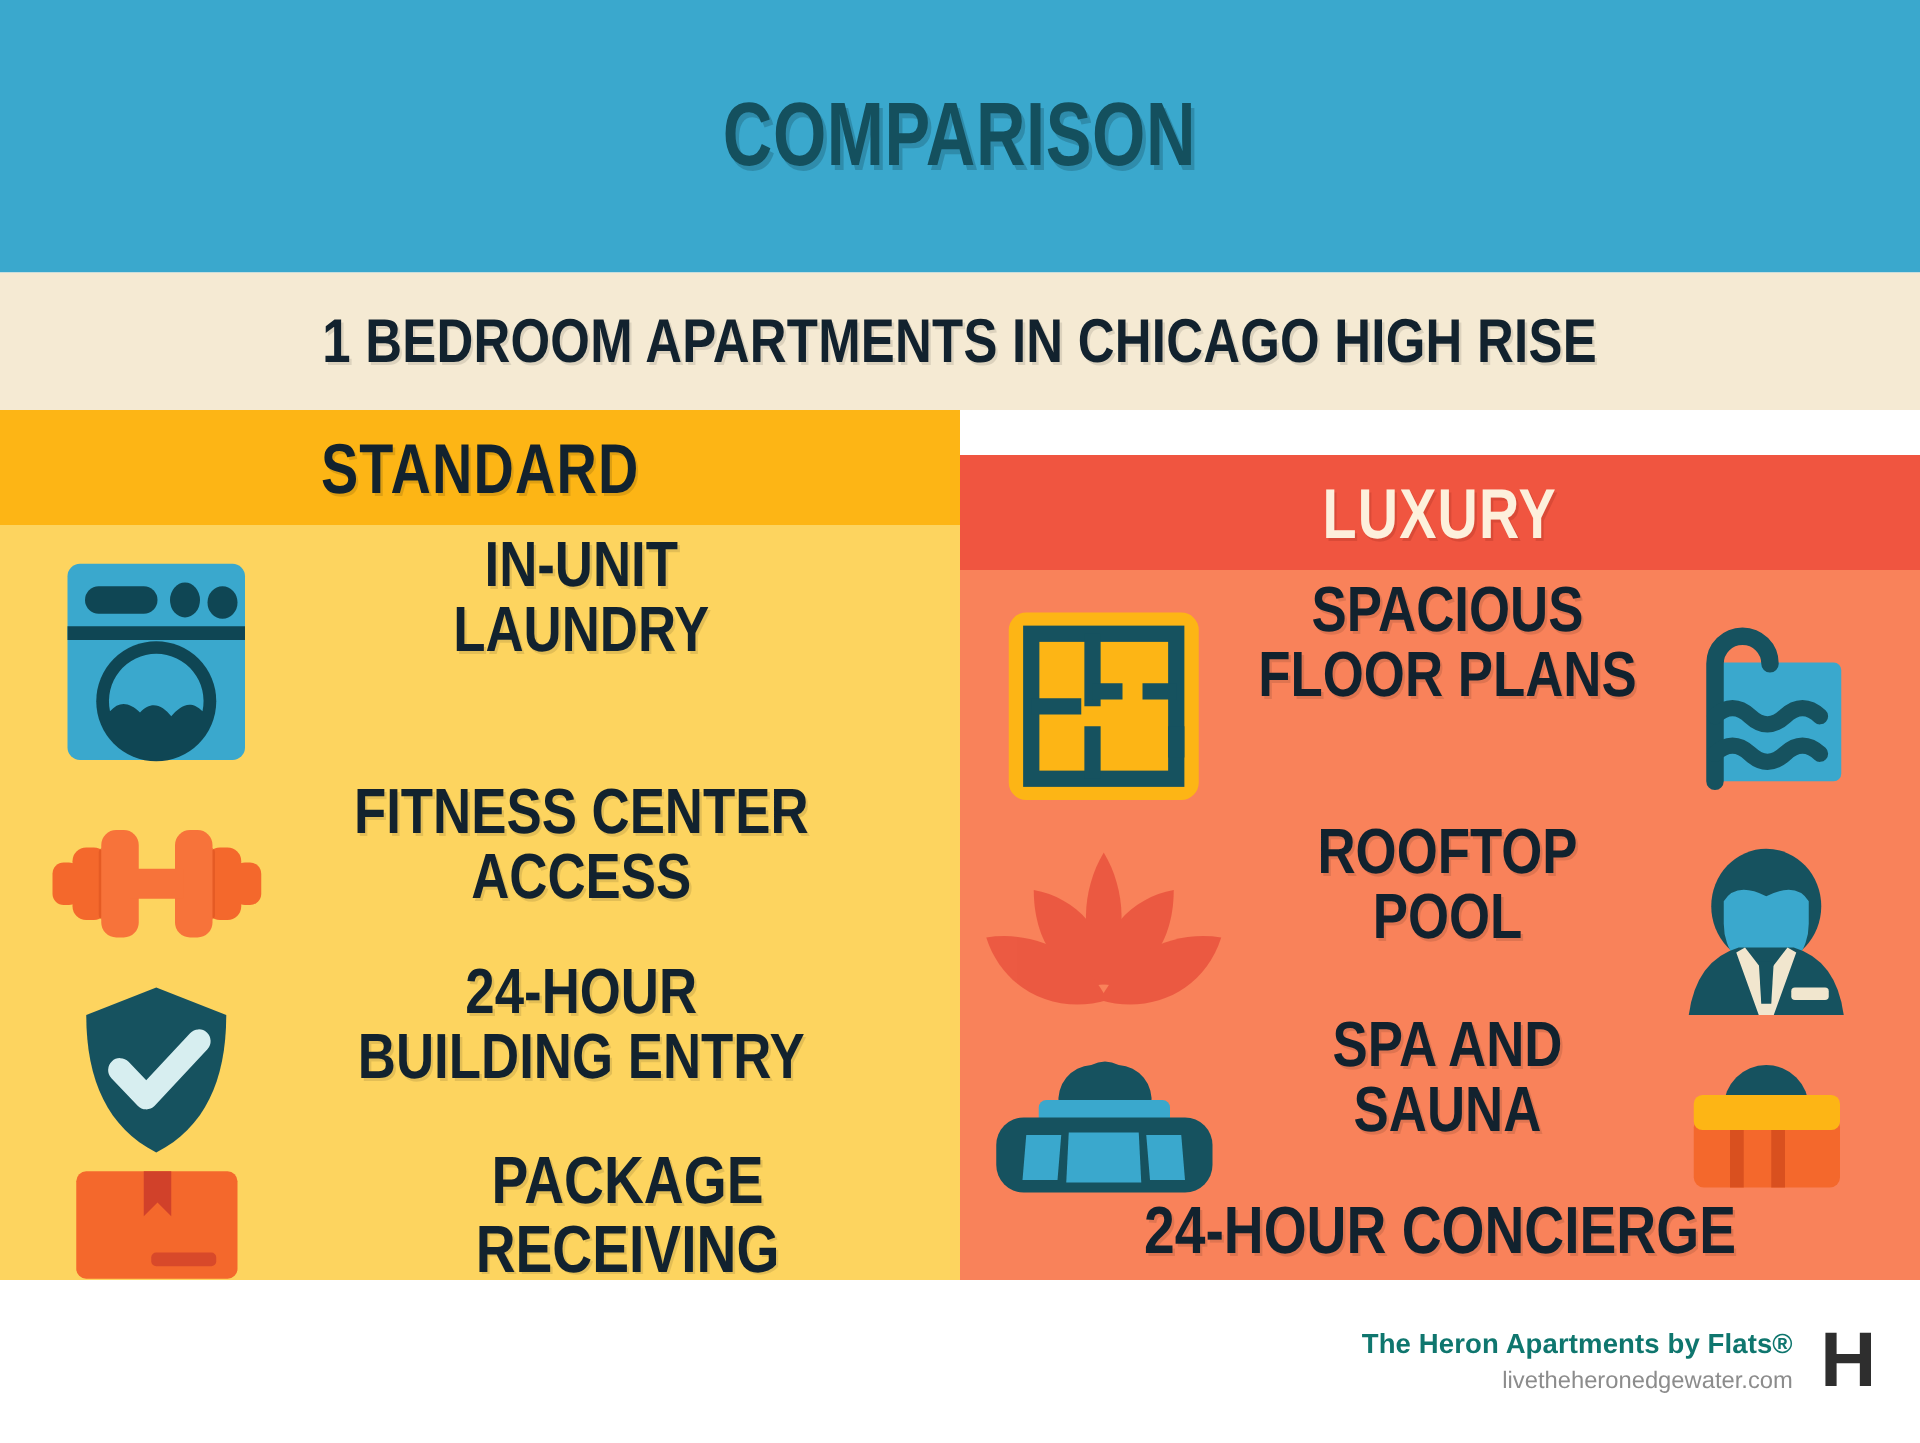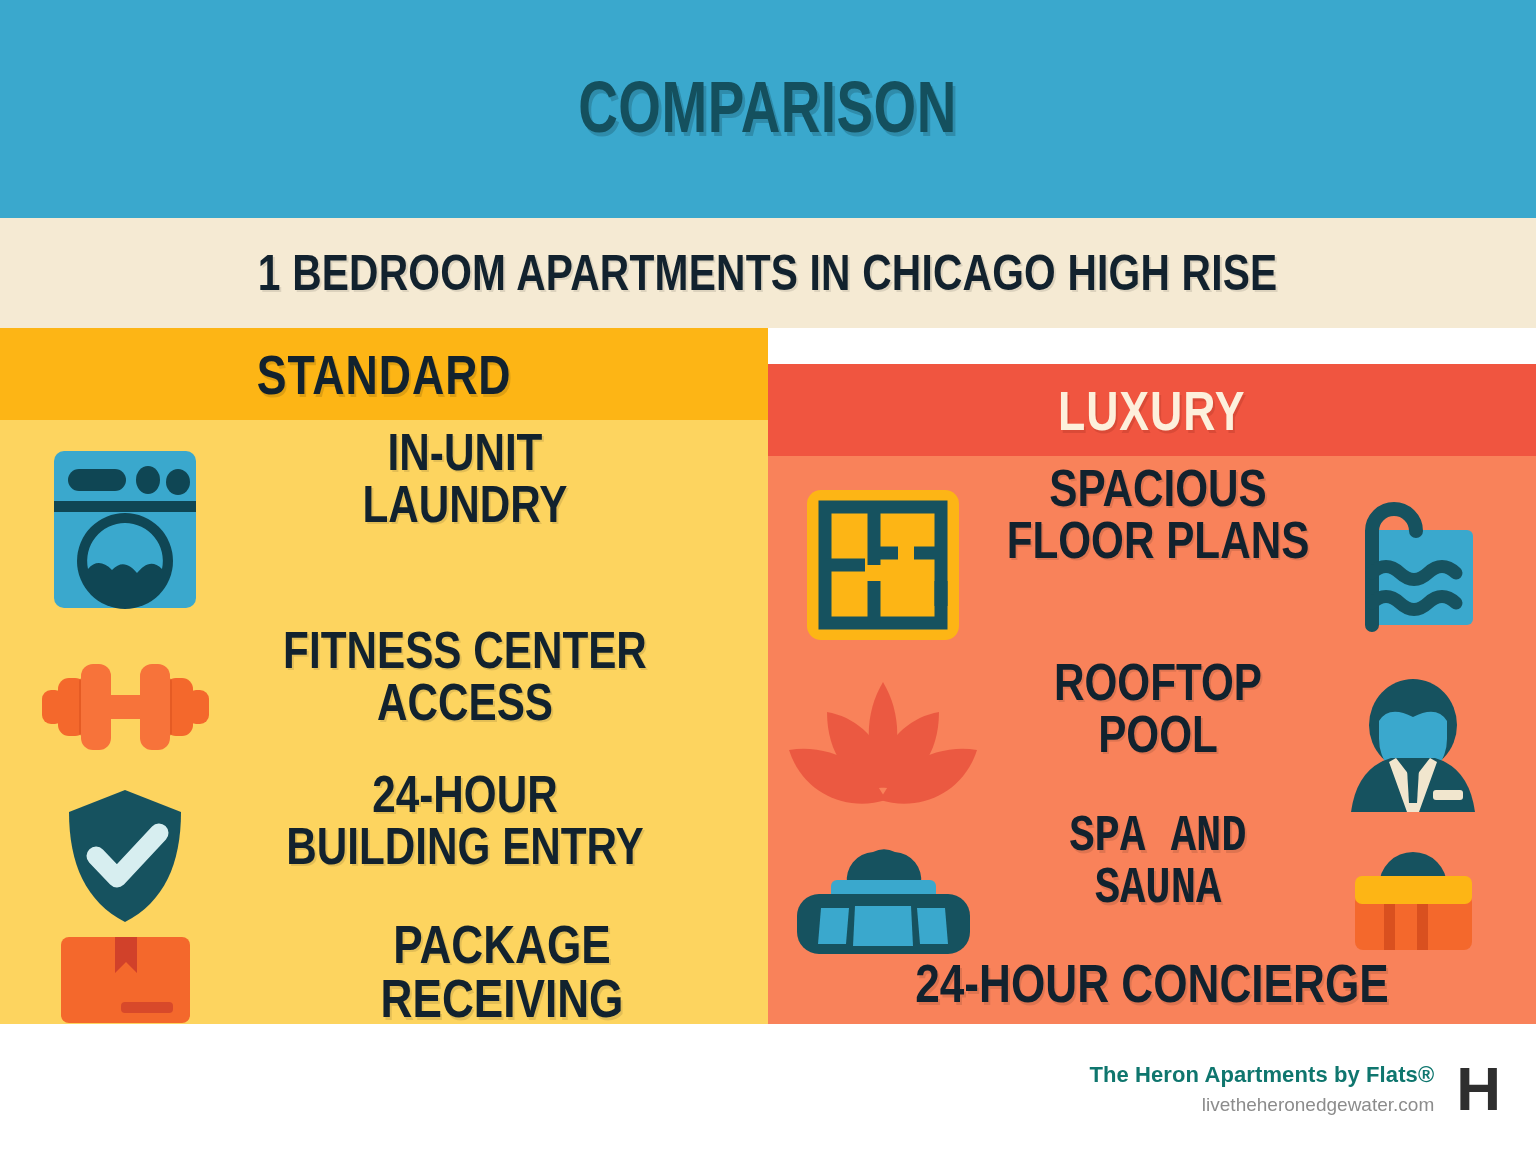--- a/index.html
+++ b/index.html
@@ -307,21 +307,21 @@
               <ellipse cx="64" cy="48" rx="44" ry="46" fill="#16525f"></ellipse>
               <path d="M30 44 q10 -16 34 -4 q24 -12 34 4 v18 a34 40 0 0 1 -68 0 z" fill="#3aa8cd"></path>
               <path d="M2 135 q6 -44 40 -54 h44 q34 10 40 54 z" fill="#16525f"></path>
               <path d="M47 81 l17 22 l17 -22 l7 4 l-18 50 h-12 l-18 -50 z" fill="#f1e6ce"></path>
               <path d="M58 92 h12 l-2 34 h-8 z" fill="#16525f"></path>
               <rect x="84" y="113" width="30" height="10" rx="3" fill="#f1e6ce"></rect>
             </svg>
           </div>
         </div>
 
-        <div class="row" style="left:0;top:362px;width:100%;height:150px;font-family:Liberation Mono, monospace;">
+        <div class="row" style="left:0;top:362px;width:100%;height:150px;">
           <div class="icon-box" style="width:230px;height:150px;">
             <svg width="185" height="130" viewBox="0 0 185 130">
               <path d="M56 56 a28 28 0 0 1 26 -32 a24 24 0 0 1 22 0 a28 28 0 0 1 26 32 z" fill="#16525f"></path>
               <rect x="40" y="52" width="105" height="22" rx="6" fill="#3aa8cd"></rect>
               <rect x="6" y="66" width="173" height="60" rx="22" fill="#16525f"></rect>
               <path d="M30 80 h28 l-3 36 h-28 z" fill="#3aa8cd"></path>
               <path d="M64 78 h56 l2 40 h-60 z" fill="#3aa8cd"></path>
               <path d="M126 80 h28 l3 36 h-28 z" fill="#3aa8cd"></path>
             </svg>
           </div>

